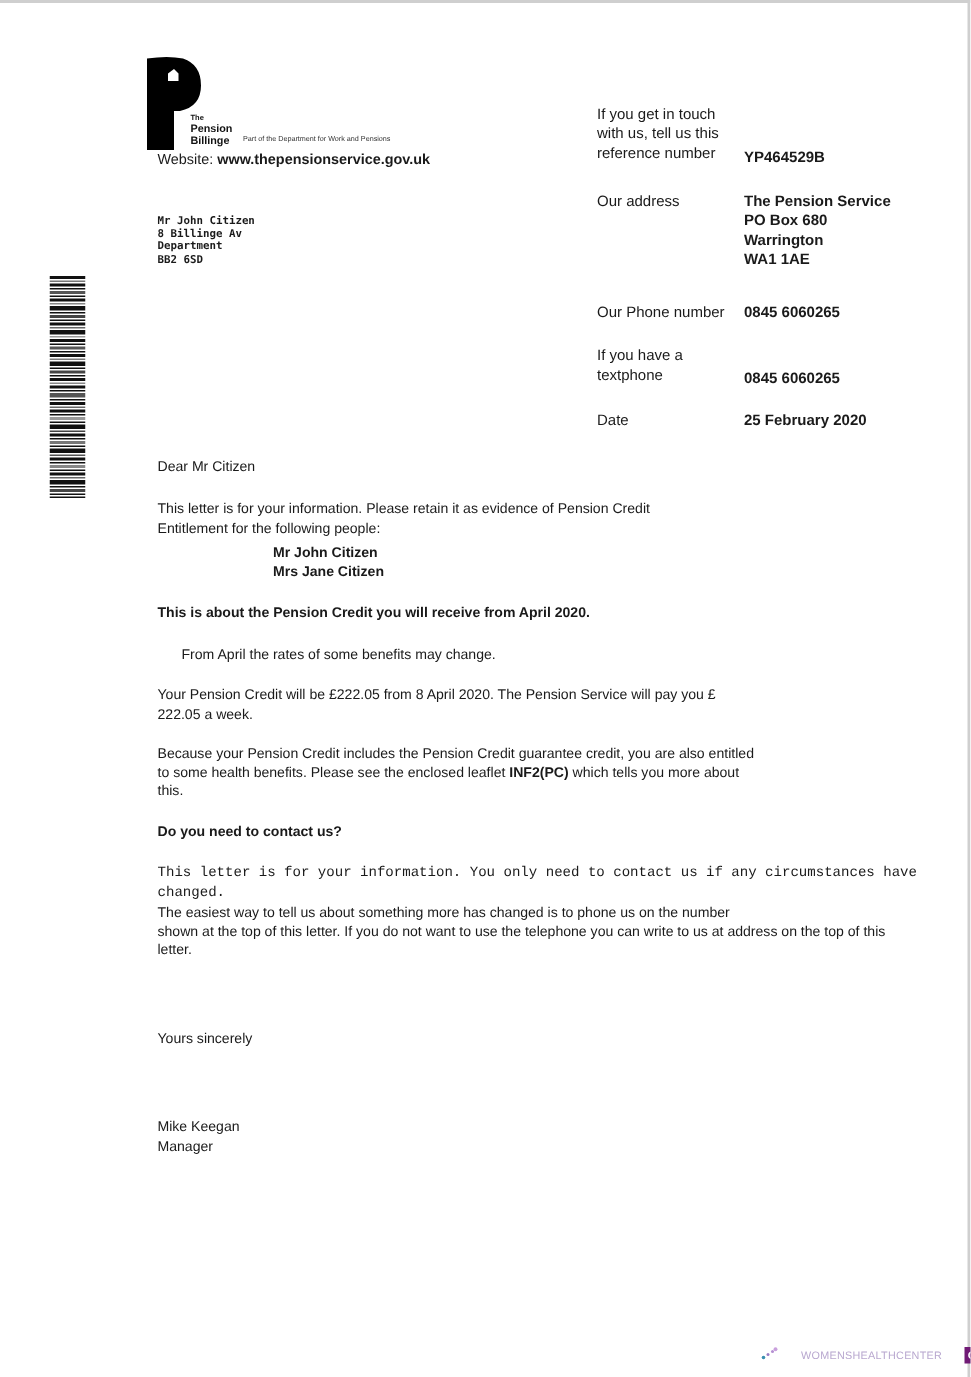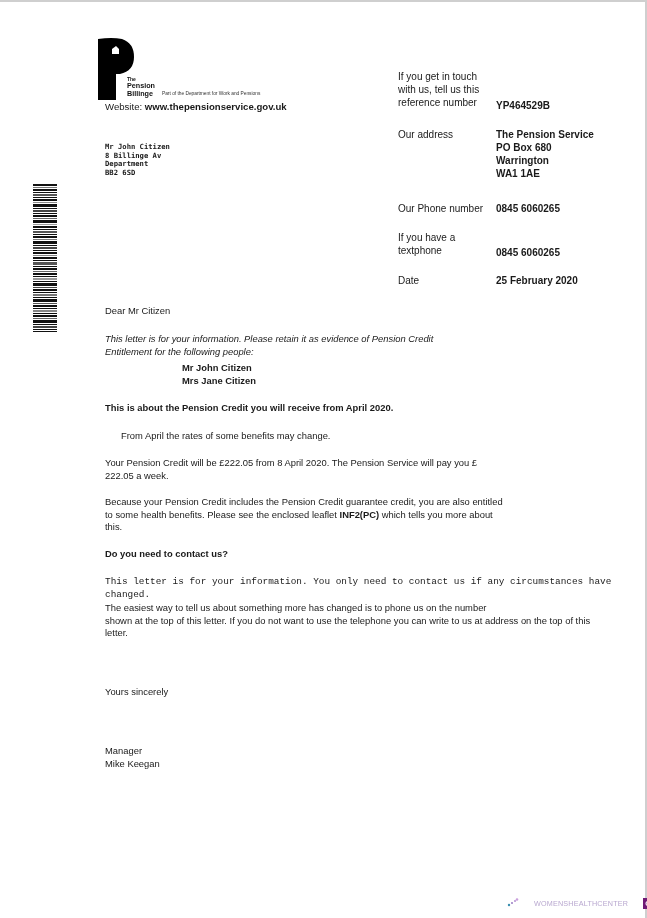--- a/index.html
+++ b/index.html
@@ -5,21 +5,21 @@
     html, body { margin: 0; padding: 0; }
     body {
       width: 647px; height: 918px; background: #ffffff; position: relative; overflow: hidden;
       font-family: "Liberation Sans", sans-serif; color: #1a1a1a;
     }
     .frame-top { position: absolute; left: 0; top: 0; width: 647px; height: 2px; background: #cfcfcf; }
     .frame-right { position: absolute; right: 0; top: 0; width: 2px; height: 918px; background: #cfcfcf; }
     .abs { position: absolute; }
     .t { font-size: 10px; line-height: 13px; white-space: nowrap; }
     .b { font-weight: bold; }
-    .i { font-style: italic; }
+    .i { }
 
     
     .logo-p { left: 98px; top: 37px; width: 36px; height: 63px; }
     .logo-text { left: 116px; top: 76px; font-size: 7.2px; line-height: 7.5px; font-weight: bold; color: #111; margin-left: 11px; }
     .logo-text .sm { font-size: 5px; line-height: 6px; }
     .dept { left: 162px; top: 87px; font-size: 4.8px; color: #333; }
     .website { left: 105px; top: 100px; font-size: 9.6px; }
 
     
     .lbl { left: 398px; }
@@ -182,22 +182,22 @@
 <div class="abs body" style="top:576px;font-family:Liberation Mono, monospace;">This  letter is for your information. You only need to contact us if any circumstances have changed.</div>
 
 <div class="abs body" style="top:602px; width:505px;">
   <div>The easiest way to tell us about something more has changed is to phone us on the number</div>
   <div class="p">shown at the top of this letter. If you do not want to use the telephone you can write to us at address on the top of this letter.</div>
 </div>
 
 <div class="abs body" style="top:686px;">Yours sincerely</div>
 
 <div class="abs body" style="top:745px;">
+  <div>Mike Keegan</div>
   <div>Manager</div>
-  <div>Mike Keegan</div>
 </div>
 
 <div class="abs wm">
   <svg class="wm-dots" viewBox="0 0 12 10">
     <circle cx="2" cy="7" r="1.2" fill="#3a8fb0"></circle>
     <circle cx="5" cy="5" r="1" fill="#9a7cc4"></circle>
     <circle cx="8" cy="3" r="1" fill="#b48fd2"></circle>
     <circle cx="10" cy="1.5" r="1.3" fill="#c9a0dd"></circle>
   </svg>
   <span class="wm-text">WOMENSHEALTHCENTER</span>

